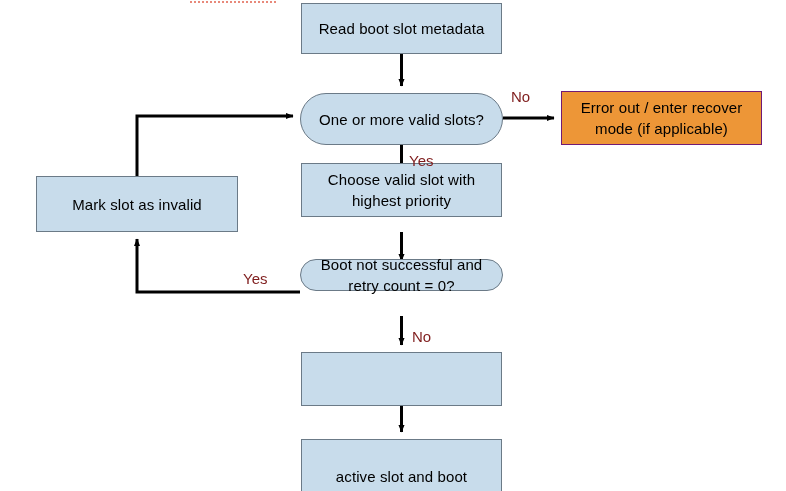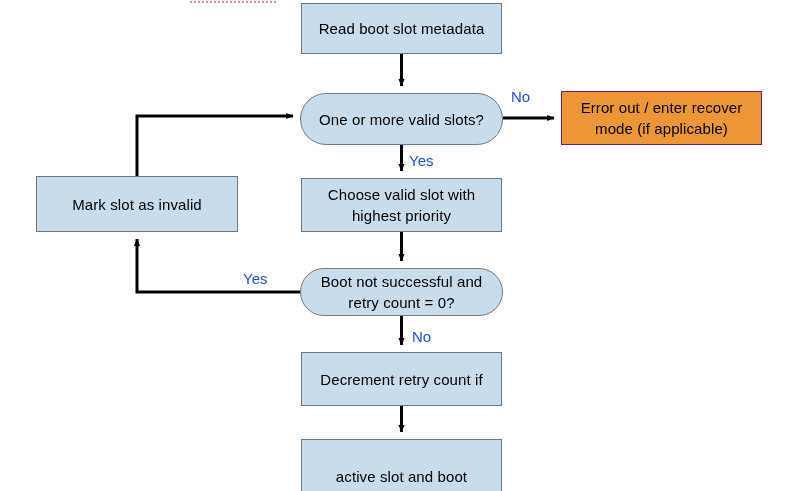--- a/index.html
+++ b/index.html
@@ -44,21 +44,21 @@
     border-radius: 26px;
   }
   .error {
     background: #ed9637;
     border: 1px solid #701a75;
   }
   .edge-label {
     position: absolute;
     font-size: 15px;
     line-height: 17px;
-    color: #1d4ed8;
+    color: #7f1d1d;
     z-index: 3;
     white-space: nowrap;
   }
   .dotted-rule {
     position: absolute;
     left: 190px;
     top: 1px;
     width: 86px;
     height: 0;
     border-top: 2px dotted #e8897a;
@@ -106,37 +106,37 @@
   <span>
     <span>Error out / enter recover</span><br>
     <span>mode (if applicable)</span>
   </span>
 </div>
 
 <div class="node process" style="left:36px; top:176px; width:202px; height:56px;">
   <span>Mark slot as invalid</span>
 </div>
 
-<div class="node process" style="left:301px; top:178px; width:201px; height:54px;">
+<div class="node process" style="left:301px; top:163px; width:201px; height:54px;">
   <span>
     <span>Choose valid slot with</span><br>
     <span>highest priority</span>
   </span>
 </div>
 
-<div class="node decision" style="left:300px; top:268px; width:203px; height:48px;">
+<div class="node decision" style="left:300px; top:259px; width:203px; height:32px;">
   <span>
     <span>Boot not successful and</span><br>
     <span>retry count = 0?</span>
   </span>
 </div>
 
 <div class="node process" style="left:301px; top:352px; width:201px; height:54px;">
   <span>
-    <span>Decrement retry count if</span><br>
+    <br>
   </span>
 </div>
 
 <div class="node process" style="left:301px; top:439px; width:201px; height:54px;">
   <span>
     <br>
     <span>active slot and boot</span>
   </span>
 </div>
 

